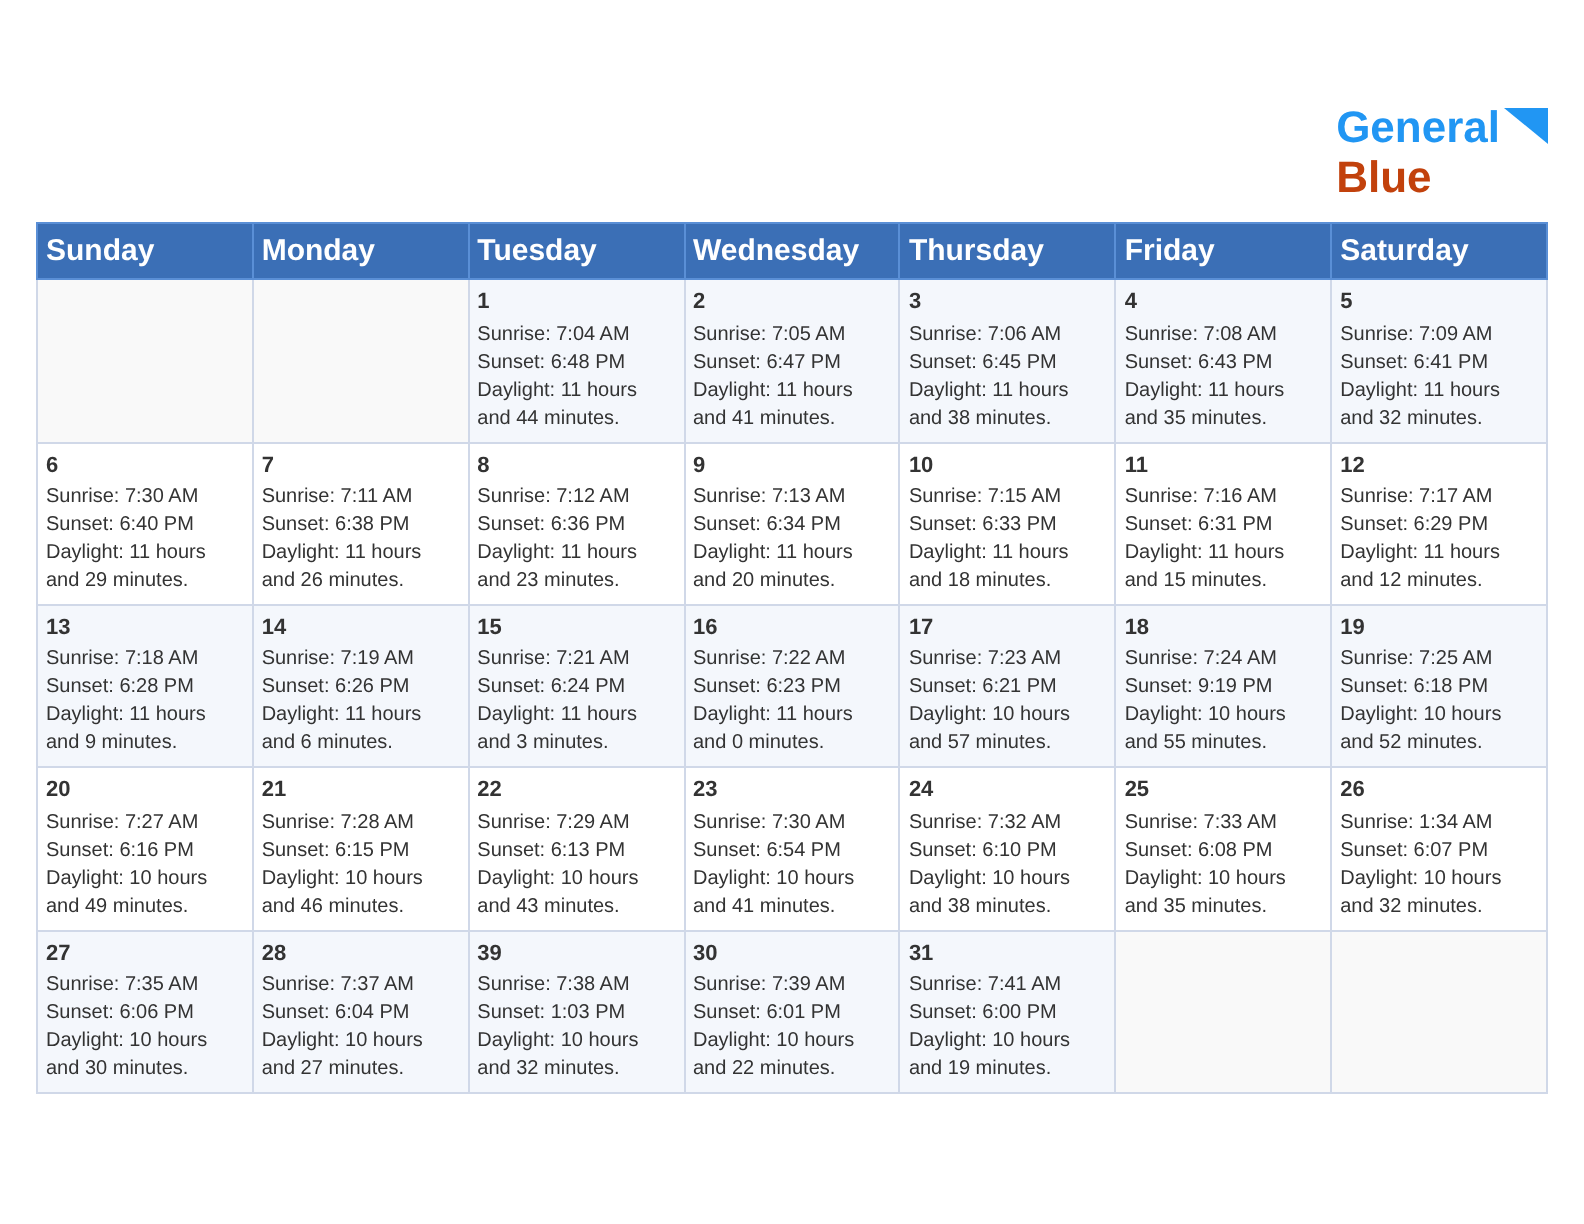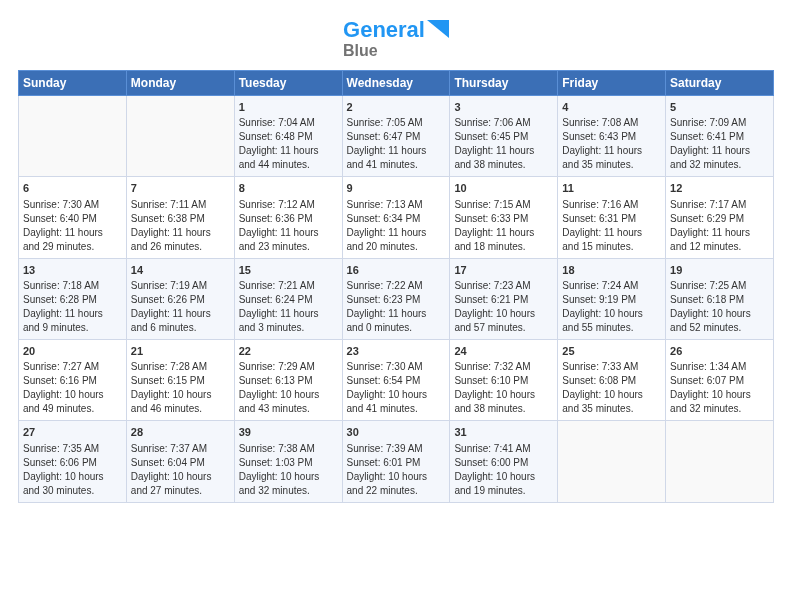--- a/index.html
+++ b/index.html
@@ -9,23 +9,24 @@
       width: 792px;
       height: 612px;
       overflow: hidden;
     }
     .page {
       width: 792px;
       padding: 18px 18px 10px 18px;
     }
     .header {
       display: flex;
-      justify-content: center;
+      justify-content: flex-end;
       align-items: flex-start;
       margin-bottom: 10px;
+      margin-top: 34px;
     }
     .logo {
       display: flex;
       flex-direction: column;
       align-items: flex-start;
     }
     .logo-text {
       font-size: 22px;
       font-weight: bold;
       color: #1a1a2e;
@@ -46,21 +47,21 @@
       margin-top: 2px;
     }
     .calendar {
       width: 100%;
       border-collapse: collapse;
       font-size: 10.5px;
     }
     .calendar thead tr th {
       background: #3b6fb6;
       color: #fff;
-      font-size: 12px;
+      font-size: 15px;
       font-weight: bold;
       padding: 5px 4px;
       text-align: left;
       border: 1px solid #5a8fd6;
     }
     .calendar tbody tr td {
       vertical-align: top;
       border: 1px solid #d0d8e8;
       padding: 4px 4px 4px 4px;
       width: 108px;
@@ -96,21 +97,21 @@
       <div style="display:flex;align-items:center;">
         <span class="logo-text">
           <span class="blue">General</span>
         </span>
         <span style="display:inline-block;margin-left:2px;margin-top:2px;">
           <svg width="22" height="18" viewBox="0 0 22 18">
             <polygon points="0,0 22,0 22,18" fill="#2196F3"></polygon>
           </svg>
         </span>
       </div>
-      <span class="logo-text" style="color:#737373;font-size:16px;font-weight:bold;">Blue</span>
+      <span class="logo-text" style="color:#c2410c;font-size:22px;font-weight:bold;">Blue</span>
     </div>
     <div class="title-block">
       <div class="month-title"></div>
       <div class="location"></div>
     </div>
   </div>
 
   <table class="calendar">
     <thead>
       <tr>

